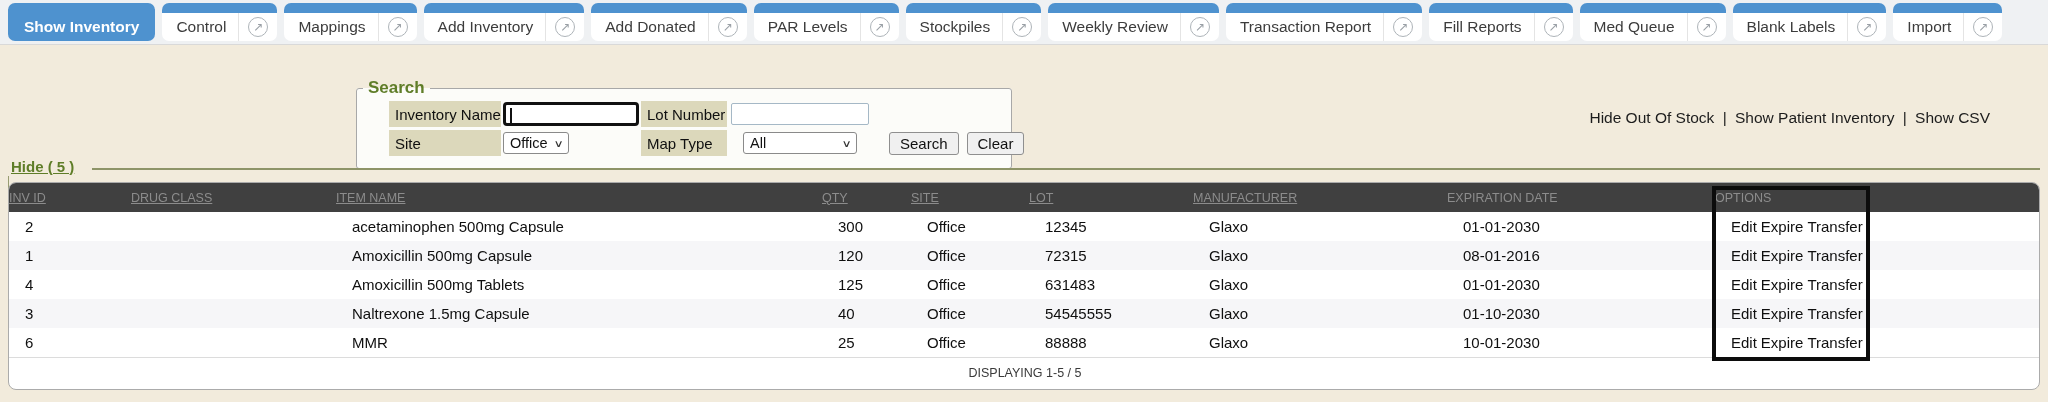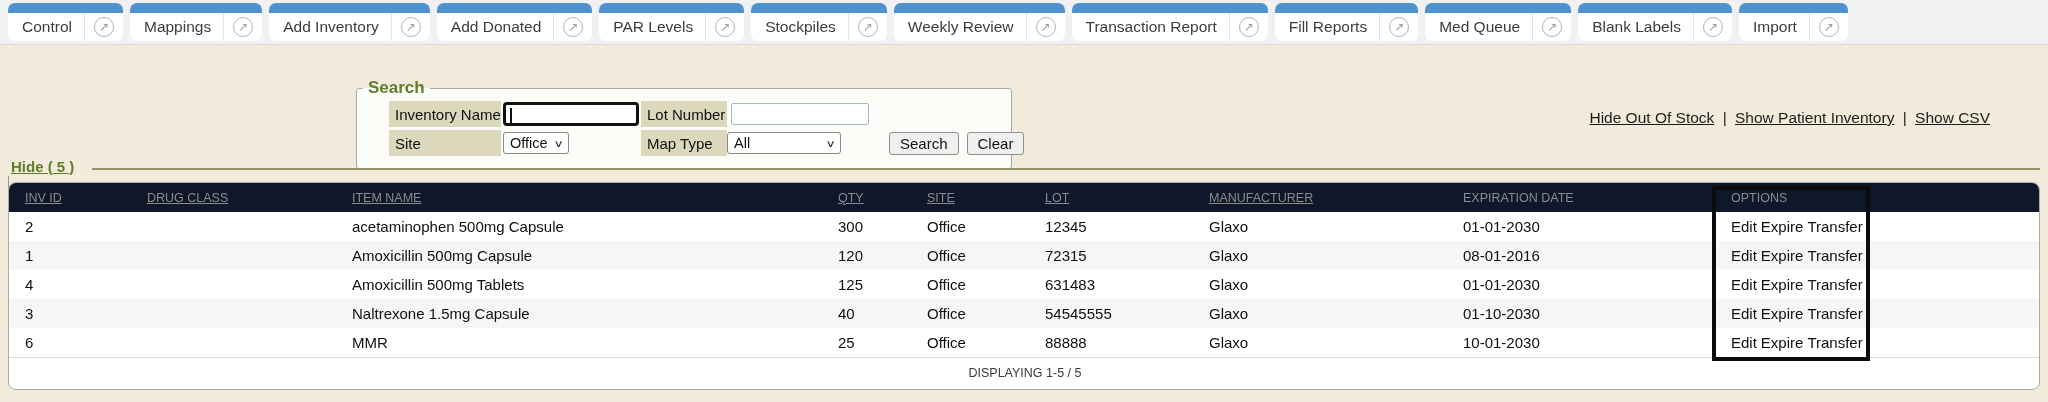--- a/index.html
+++ b/index.html
@@ -32,21 +32,21 @@
   .tab.active {
     background:#4e92cf; border-top-color:#4e92cf; color:#fff; font-weight:bold;
   }
   .tab.active .lbl { padding:0 16px; }
 
   
   .viewlinks {
     position:absolute; top:109px; right:54px;
     font-size:15.5px; color:#1c1c1c; white-space:nowrap;
   }
-  .viewlinks a { color:#1c1c1c; text-decoration:underline; margin:0 4px; cursor:pointer; }
+  .viewlinks a { color:#1c1c1c; margin:0 4px; cursor:pointer; }
   .viewlinks .sep { color:#1c1c1c; }
 
   
   fieldset.search {
     position:absolute; left:356px; top:78px; width:628px; height:91px;
     border:1px solid #a8a8a8; border-radius:3px; background:#fcfcf9;
     padding:3px 2px 3px 4px;
   }
   fieldset.search legend {
     color:#5f7d28; font-weight:bold; font-size:17px; padding:0 5px; margin-left:2px;
@@ -71,21 +71,21 @@
     font-size:14px; padding:0 4px; outline:none;
   }
   .selbox {
     display:inline-flex; align-items:center; justify-content:space-between;
     height:22px; margin-left:2px; padding:0 6px;
     border:1px solid #8a8a8a; border-radius:3px; background:#fff;
     font-size:14.5px; cursor:pointer;
   }
   .selbox .chev { font-size:10px; color:#333; margin-left:7px; transform:scaleX(1.4); }
   .sel-site { width:66px; }
-  .sel-map  { width:114px; margin-left:0; }
+  .sel-map  { width:114px; margin-left:16px; }
   .btnrow { display:flex; gap:8px; padding-left:10px; }
   .btnrow button {
     background:#f0f0f0; border:1px solid #8f8f8f; border-radius:3px;
     font-family:inherit; font-size:15px; color:#111; padding:2px 10px; cursor:pointer;
   }
 
   
   .sechead {
     position:absolute; left:8px; top:158px; width:2032px;
     display:flex; align-items:center; gap:18px;
@@ -98,22 +98,22 @@
   .sectitle { color:#5f7d28; font-weight:bold; font-size:26px; white-space:nowrap; }
   .secrule { flex:1; height:0; border-top:2px solid #8e9468; margin-top:4px; }
 
   
   .tablewrap {
     position:absolute; left:8px; top:182px; width:2032px; height:208px;
     background:#fff; border:1px solid #ababab; border-radius:8px; overflow:hidden;
   }
   table.inv { width:100%; border-collapse:collapse; table-layout:fixed; font-size:15px; }
   table.inv thead th {
-    height:29px; background:#0f172a; color:#8c8c8c;
-    font-weight:normal; font-size:12.5px; text-align:left; padding-left:16px;
+    height:29px; background:#404040; color:#8c8c8c;
+    font-weight:normal; font-size:12.5px; text-align:left; 
     white-space:nowrap;
   }
   table.inv thead th.sortable { text-decoration:underline; cursor:pointer; }
   table.inv tbody td { height:29px; padding-left:16px; white-space:nowrap; color:#0f0f0f; }
   table.inv tbody tr:nth-child(even) { background:#f6f6f8; }
   table.inv tfoot td {
     height:32px; border-top:1px solid #dcdcdc; text-align:center;
     font-size:12.5px; color:#3a3a3a;margin-left:36px;
   }
   .optlink { cursor:pointer; margin-right:4px; }
@@ -121,20 +121,23 @@
   
   .hlbox {
     position:absolute; left:1712px; top:186px; width:158px; height:175px;
     border:4px solid #0c0c0c; pointer-events:none;
   }
 </style>
 </head>
 <body>
 
 <div class="tabbar" id="tabbar">
+    <div class="tab active">
+      <span class="lbl">Show Inventory</span>
+    </div>
     <div class="tab">
       <span class="lbl">Control</span>
       <span class="vsep"></span>
       <span class="ic">↗</span>
     </div>
     <div class="tab">
       <span class="lbl">Mappings</span>
       <span class="vsep"></span>
       <span class="ic">↗</span>
     </div>

